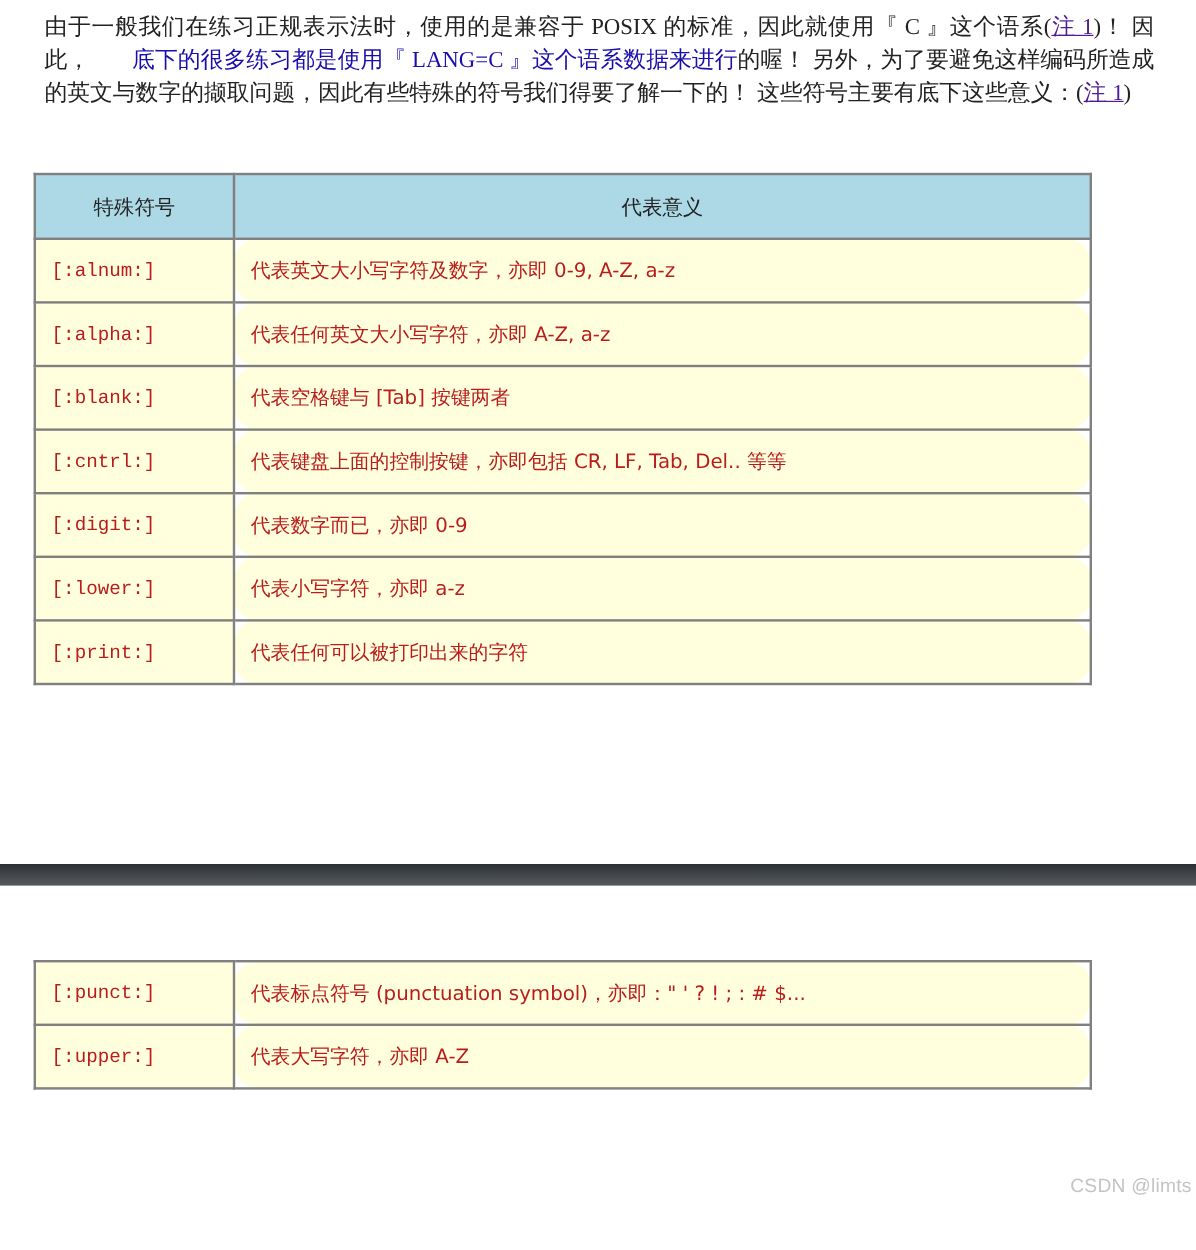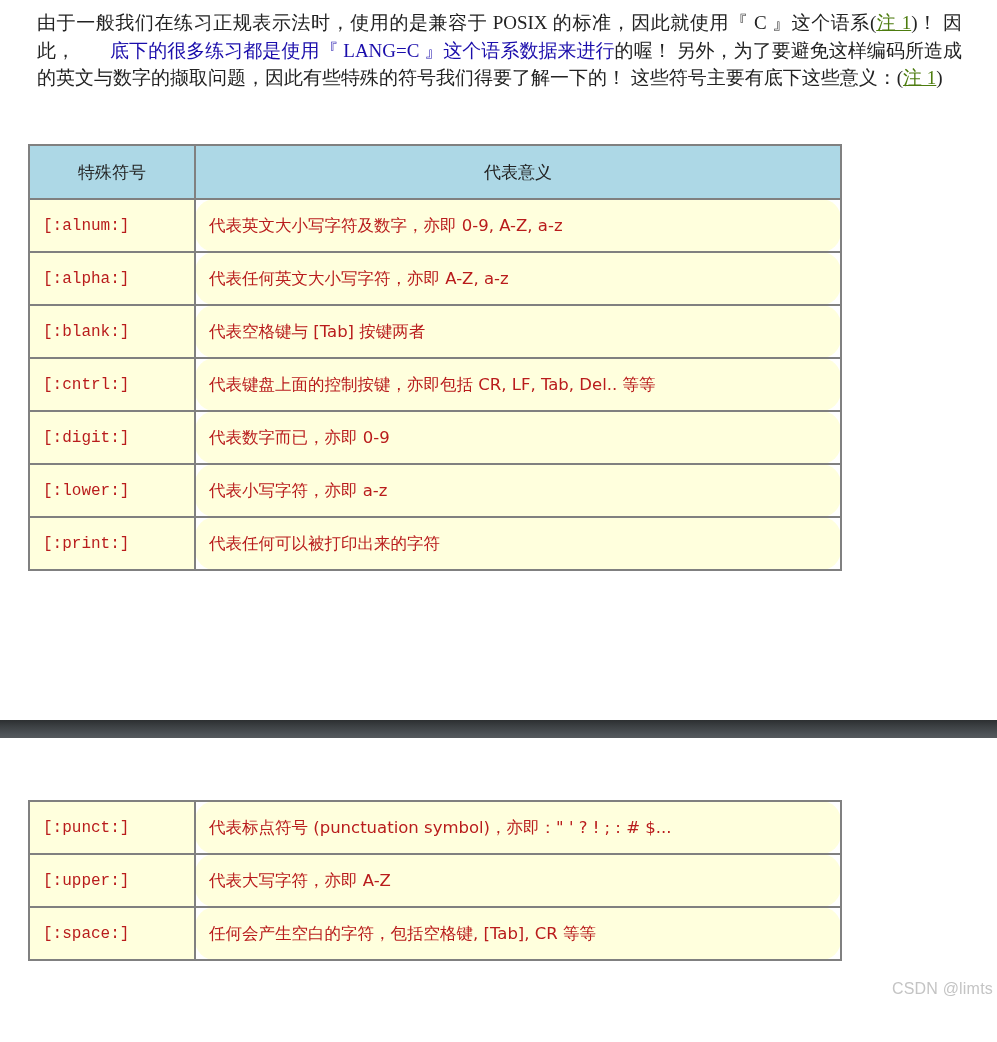--- a/index.html
+++ b/index.html
@@ -21,28 +21,28 @@
       top: 9px;
       width: 925px;
       font-size: 19px;
       line-height: 27.5px;
       color: #222222;
       margin: 0;
       text-align: justify;
     }
     .intro .blue { color: #1a0dab; margin-left: 35px; }
     .intro a.note {
-      color: #4d7c0f;
+      color: #4c1d95;
       text-decoration: underline;
       cursor: pointer;
     }
     table.sym {
       position: absolute;
       left: 28px;
-      width: 814px;
+      width: 882px;
       border-collapse: collapse;
       border: 2px solid #808080;
       table-layout: fixed;
     }
     table.sym td, table.sym th {
       border: 2px solid #808080;
       padding: 0 0 0 13px;
       vertical-align: middle;
       text-align: left;
       font-weight: normal;
@@ -150,20 +150,16 @@
     </colgroup>
   <tbody>
     <tr>
       <td class="sym-cell">[:punct:]</td>
       <td class="desc-cell">代表标点符号 (punctuation symbol)，亦即：" ' ? ! ; : # $...</td>
     </tr>
     <tr>
       <td class="sym-cell">[:upper:]</td>
       <td class="desc-cell">代表大写字符，亦即 A-Z</td>
     </tr>
-    <tr>
-      <td class="sym-cell">[:space:]</td>
-      <td class="desc-cell">任何会产生空白的字符，包括空格键, [Tab], CR 等等</td>
-    </tr>
   </tbody>
 </table>
 
 <div class="watermark">CSDN @limts</div>
 
 </body></html>

